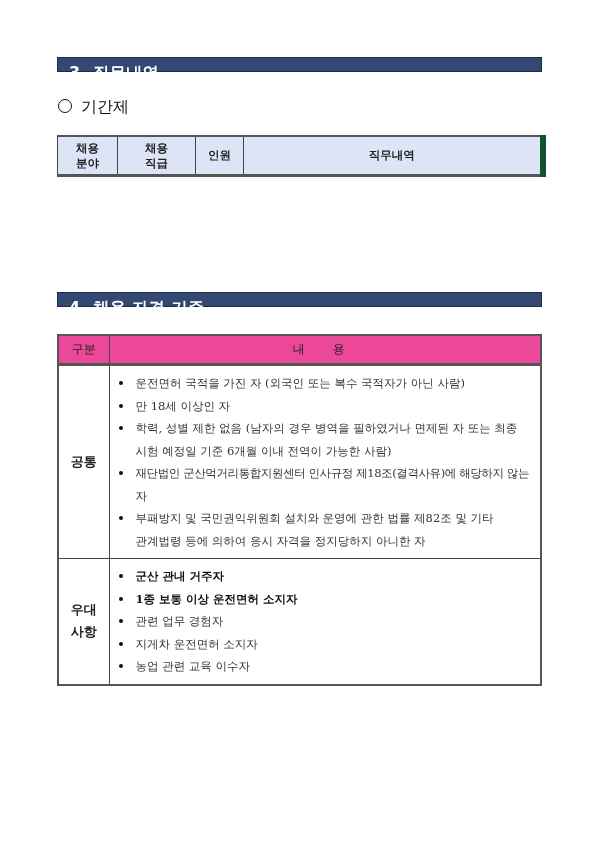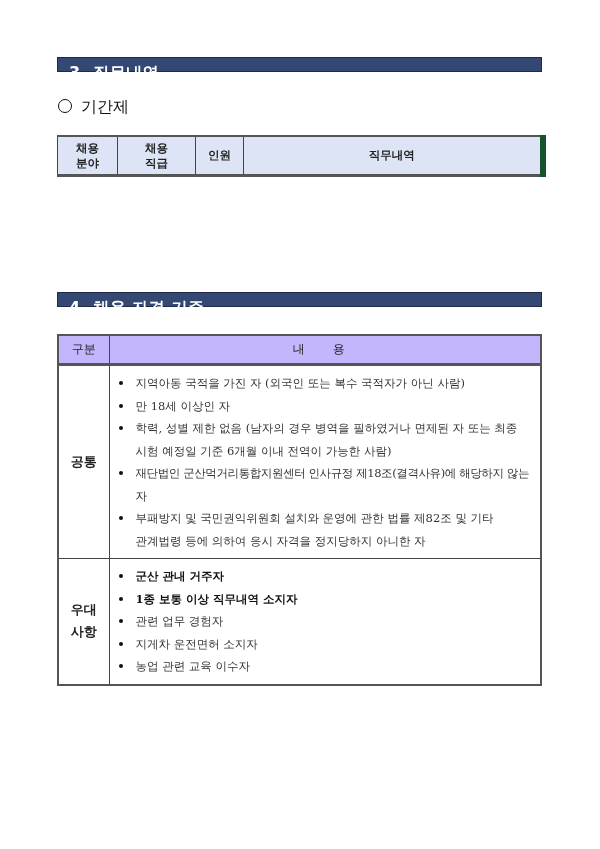--- a/index.html
+++ b/index.html
@@ -26,21 +26,21 @@
     font-family: "DejaVu Sans", "Liberation Sans", sans-serif; }
   .t1 th:first-child { border-left: 1.5px solid #444; }
   .t1 th:last-child { border-right: 6px solid #14532d; }
   .t1 td { font-size: 12px; color: #444; height: 75px; border-bottom: 1.5px solid #666; border-right: 1px solid #444;
     text-align: center; line-height: 22px; padding: 0; }
   .t1 td:last-child { border-right: none; text-align: left; padding-left: 2px; line-height: 22px; font-size: 11.5px; color: #333; }
 
   
   .t2 { position: absolute; left: 57px; top: 334px; width: 485px; border-collapse: collapse; table-layout: fixed;
     border: 2px solid #555; }
-  .t2 th { background: #c4b5fd; font-weight: normal; font-size: 12px; height: 25px; color: #222;
+  .t2 th { background: #ec4899; font-weight: normal; font-size: 12px; height: 25px; color: #222;
     border-bottom: 3px solid #555; border-right: 1px solid #444; }
   .t2 th.content-h { letter-spacing: 12px; }
   .t2 td { border-bottom: 1.5px solid #444; border-right: 1px solid #444; vertical-align: middle; padding: 0; }
   .t2 td.cat { text-align: center; font-weight: bold; font-size: 13px; color: #222; line-height: 22px;
     font-family: "DejaVu Sans", "Liberation Sans", sans-serif; }
   .t2 ul { list-style: none; margin: 0; padding: 6px 0 6px 8px; }
   .t2 li { position: relative; padding-left: 18px; font-size: 11.5px; line-height: 22.5px; color: #333; }
   .t2 li::before { content: ""; position: absolute; left: 1px; top: 9px; width: 4px; height: 4px;
     border-radius: 50%; background: #111; }
   .t2 li.bold { font-weight: bold; color: #111; }
@@ -85,36 +85,36 @@
     </colgroup>
   <tbody>
       <tr>
     <th>구분</th>
     <th class="content-h">내 용</th>
   </tr>
   <tr>
     <td class="cat">공통</td>
     <td>
       <ul>
-        <li>지역아동 국적을 가진 자 (외국인 또는 복수 국적자가 아닌 사람)</li>
+        <li>운전면허 국적을 가진 자 (외국인 또는 복수 국적자가 아닌 사람)</li>
         <li>만 18세 이상인 자</li>
         <li>학력, 성별 제한 없음 (남자의 경우 병역을 필하였거나 면제된 자 또는 최종</li>
         <li class="cont">시험 예정일 기준 6개월 이내 전역이 가능한 사람)</li>
         <li style="letter-spacing:-0.4px;">재단법인 군산먹거리통합지원센터 인사규정 제18조(결격사유)에 해당하지 않는 자</li>
         <li>부패방지 및 국민권익위원회 설치와 운영에 관한 법률 제82조 및 기타</li>
         <li class="cont">관계법령 등에 의하여 응시 자격을 정지당하지 아니한 자</li>
       </ul>
     </td>
   </tr>
   <tr>
     <td class="cat"><span>우대</span><br><span>사항</span></td>
     <td>
       <ul>
         <li class="bold">군산 관내 거주자</li>
-        <li class="bold">1종 보통 이상 직무내역 소지자</li>
+        <li class="bold">1종 보통 이상 운전면허 소지자</li>
         <li>관련 업무 경험자</li>
         <li>지게차 운전면허 소지자</li>
         <li>농업 관련 교육 이수자</li>
       </ul>
     </td>
   </tr>
 </tbody>
   </table>
 
 </body></html>

